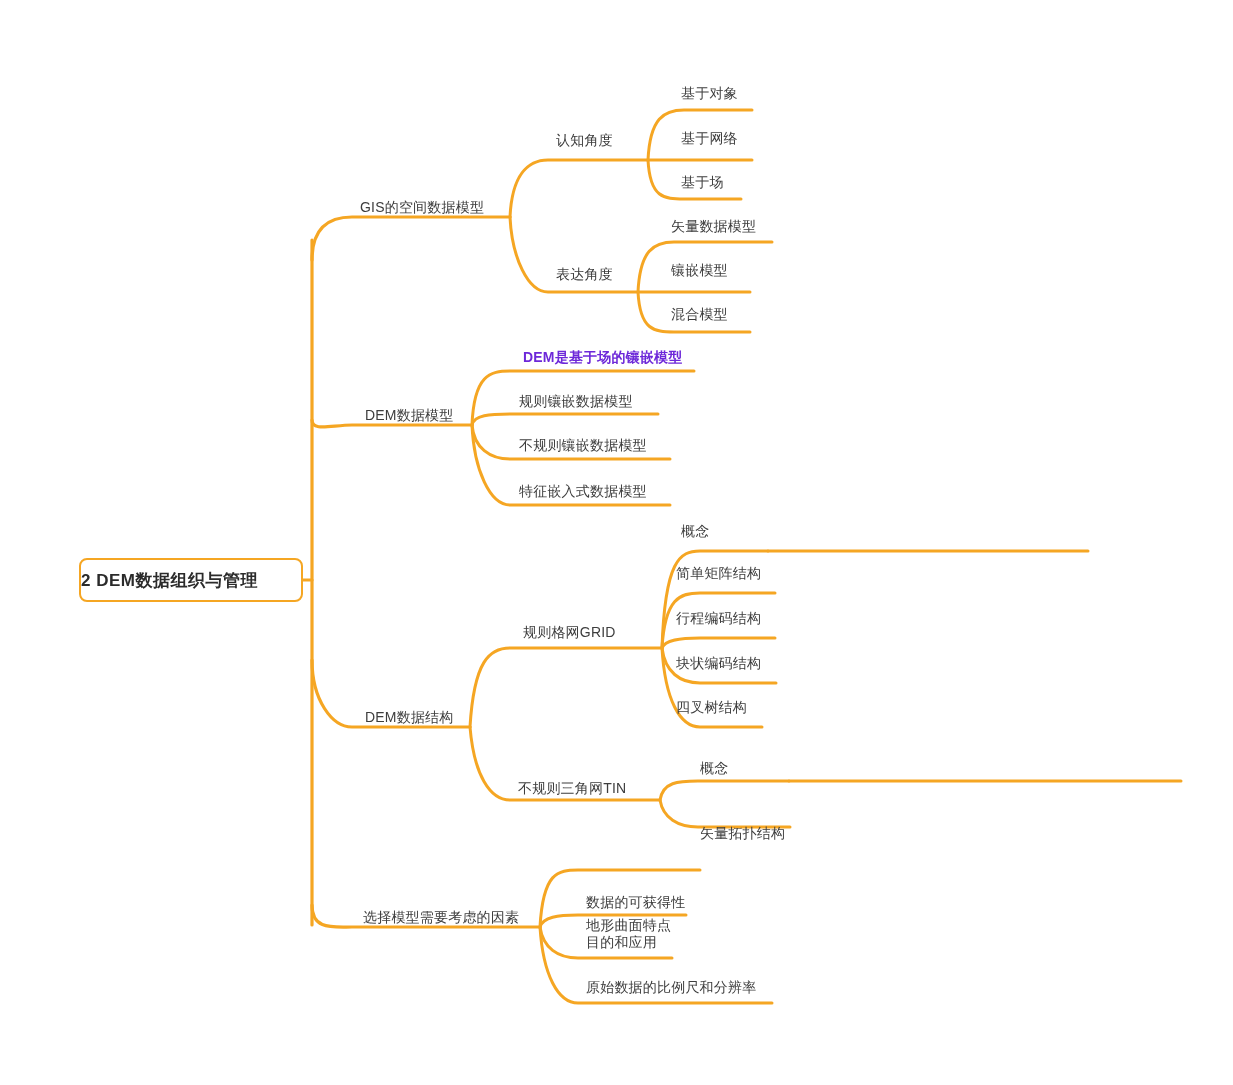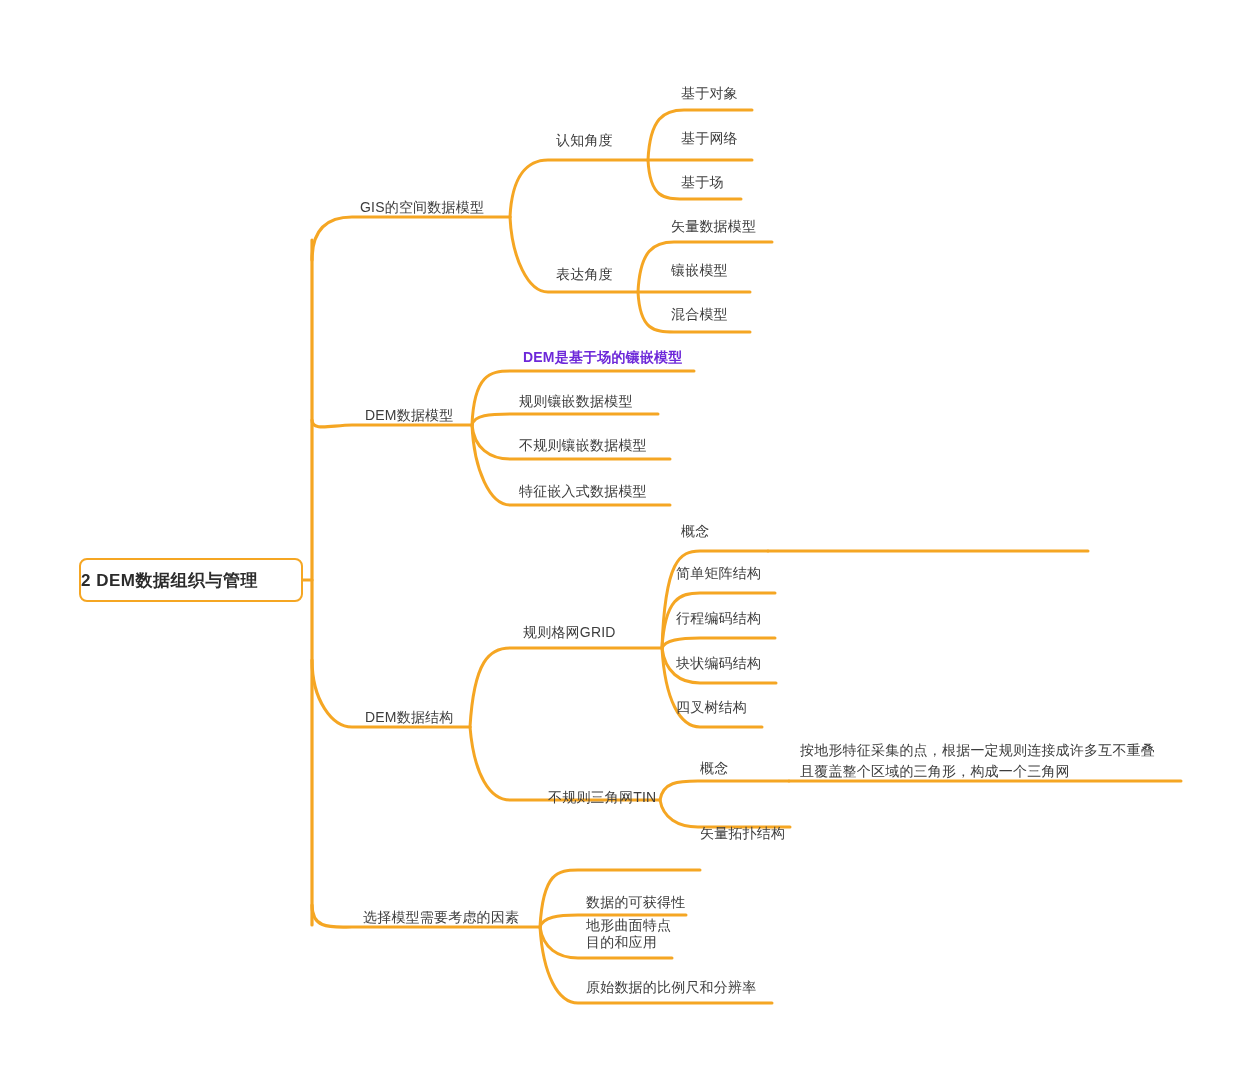--- a/index.html
+++ b/index.html
@@ -174,21 +174,21 @@
   <div class="node-label" style="left:519px; top:435px;">
     <span>不规则镶嵌数据模型</span>
   </div>
   <div class="node-label" style="left:519px; top:481px;">
     <span>特征嵌入式数据模型</span>
   </div>
 
   <div class="node-label" style="left:523px; top:622px;">
     <span>规则格网GRID</span>
   </div>
-  <div class="node-label" style="left:548px; top:778px;margin-top:9px;">
+  <div class="node-label" style="left:518px; top:778px;">
     <span>不规则三角网TIN</span>
   </div>
 
   <div class="node-label" style="left:681px; top:521px;">
     <span>概念</span>
   </div>
   <div class="node-label" style="left:676px; top:563px;">
     <span>简单矩阵结构</span>
   </div>
   <div class="node-label" style="left:676px; top:608px;">
@@ -197,23 +197,20 @@
   <div class="node-label" style="left:676px; top:653px;">
     <span>块状编码结构</span>
   </div>
   <div class="node-label" style="left:676px; top:697px;">
     <span>四叉树结构</span>
   </div>
 
   <div class="node-label" style="left:700px; top:758px;">
     <span>概念</span>
   </div>
-  <div class="node-label wrap" style="left:800px; top:740px; width:360px;">
-    <span>按地形特征采集的点，根据一定规则连接成许多互不重叠且覆盖整个区域的三角形，构成一个三角网</span>
-  </div>
   <div class="node-label" style="left:700px; top:803px;margin-top:20px;">
     <span>矢量拓扑结构</span>
   </div>
 
   <div class="node-label" style="left:586px; top:844px;margin-top:48px;">
     <span>数据的可获得性</span>
   </div>
   <div class="node-label" style="left:586px; top:887px;margin-top:28px;">
     <span>地形曲面特点</span>
   </div>

